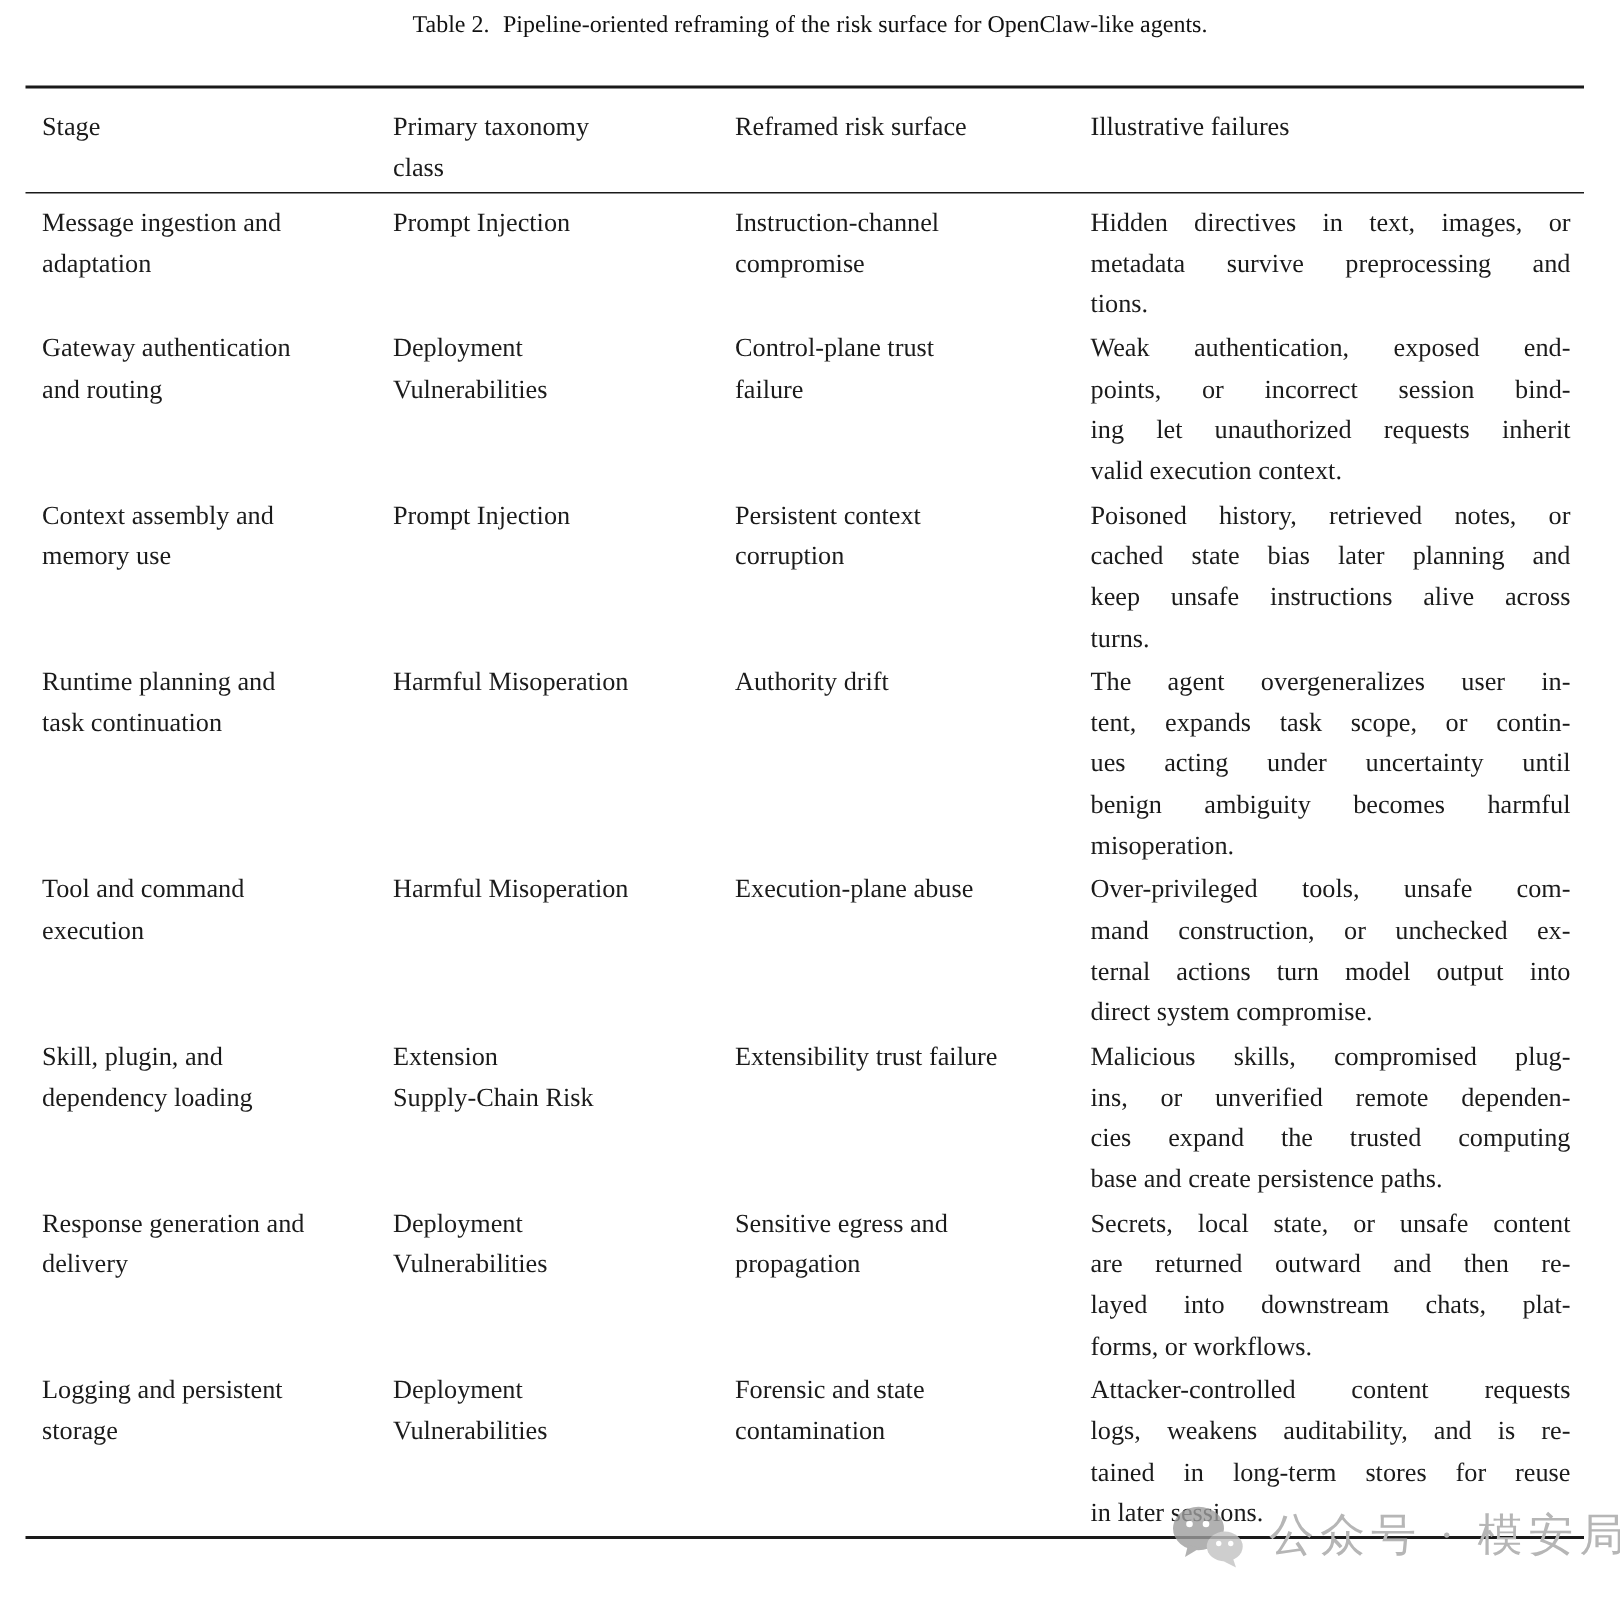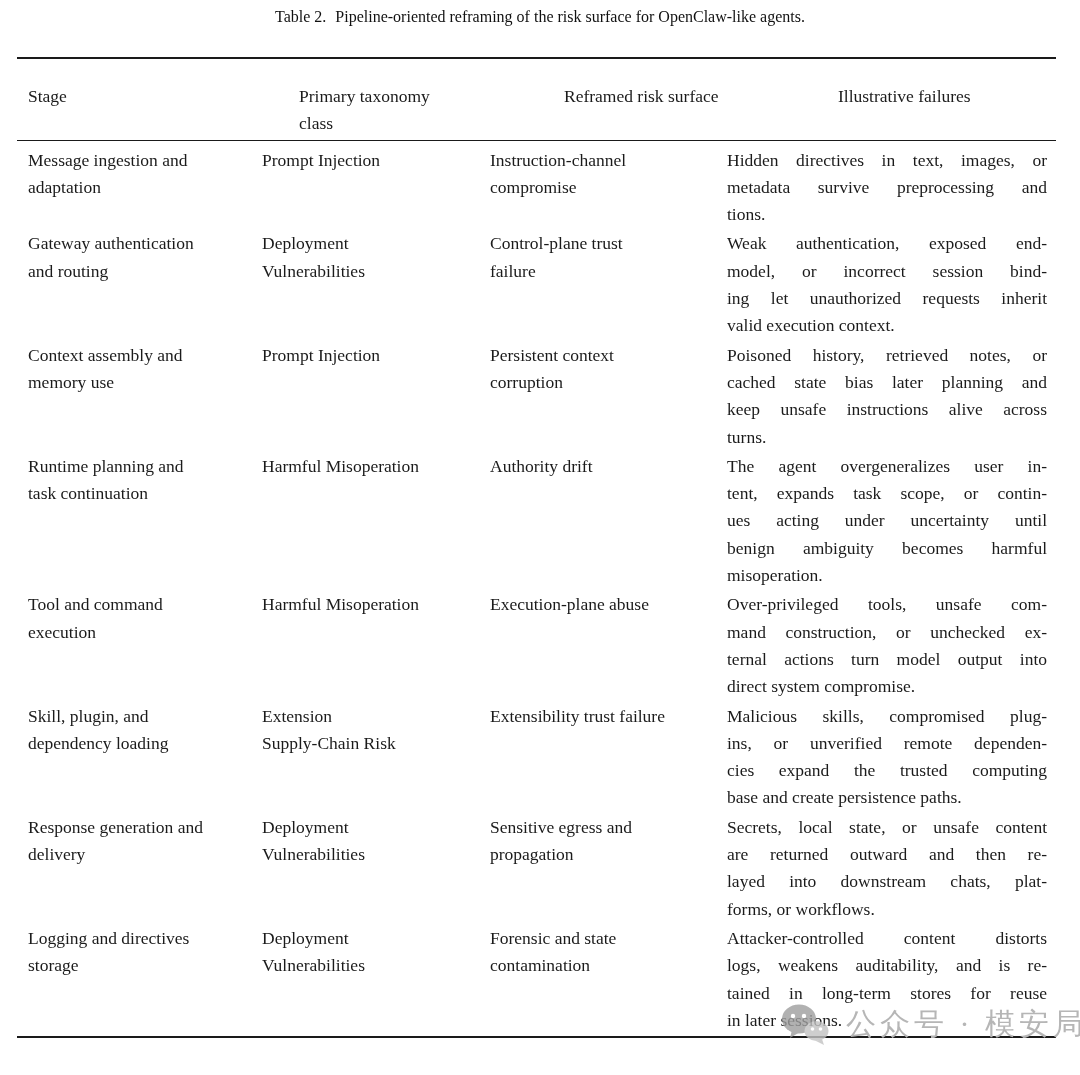--- a/index.html
+++ b/index.html
@@ -25,21 +25,21 @@
     grid-template-columns:234px 228px 237px 340px;
   }
   .cell {
     padding:0 9px 0 11px;
     line-height:27.3px;
     white-space:pre-line;
   }
   .thead {
     border-top:2.6px solid #1a1a1a;
     border-bottom:1.6px solid #1a1a1a;
-    padding-top:24px; padding-bottom:2px;gap:37px;
+    padding-top:12px; padding-bottom:2px;
   }
   .tbody { padding-top:4px; }
   .tbody .cell { padding-top:2px;font-family:Liberation Serif, serif; }
   .c4 { white-space:normal; }
   .c4 .jl { text-align:justify; text-align-last:justify; }
   .c4 .jl:last-child { text-align-last:left; }
   .bottomrule { border-top:2.8px solid #1a1a1a; margin-top:2px; height:0; }
   .watermark {
     position:absolute; left:778px; top:1000px;
     display:flex; align-items:center;
@@ -85,21 +85,21 @@
 
       <div class="row">
         <div class="cell c1">Gateway authentication
 and routing</div>
         <div class="cell c2">Deployment
 Vulnerabilities</div>
         <div class="cell c3">Control-plane trust
 failure</div>
         <div class="cell c4">
             <div class="jl">Weak authentication, exposed end-</div>
-            <div class="jl">model, or incorrect session bind-</div>
+            <div class="jl">points, or incorrect session bind-</div>
             <div class="jl">ing let unauthorized requests inherit</div>
             <div class="jl">valid execution context.</div>
           </div>
       </div>
 
       <div class="row">
         <div class="cell c1">Context assembly and
 memory use</div>
         <div class="cell c2">Prompt Injection</div>
         <div class="cell c3">Persistent context
@@ -162,28 +162,28 @@
 propagation</div>
         <div class="cell c4">
             <div class="jl">Secrets, local state, or unsafe content</div>
             <div class="jl">are returned outward and then re-</div>
             <div class="jl">layed into downstream chats, plat-</div>
             <div class="jl">forms, or workflows.</div>
           </div>
       </div>
 
       <div class="row">
-        <div class="cell c1">Logging and directives
+        <div class="cell c1">Logging and persistent
 storage</div>
         <div class="cell c2">Deployment
 Vulnerabilities</div>
         <div class="cell c3">Forensic and state
 contamination</div>
         <div class="cell c4">
-            <div class="jl">Attacker-controlled content distorts</div>
+            <div class="jl">Attacker-controlled content requests</div>
             <div class="jl">logs, weakens auditability, and is re-</div>
             <div class="jl">tained in long-term stores for reuse</div>
             <div class="jl">in later sessions.</div>
           </div>
       </div>
 
     </div>
 
     <div class="bottomrule"></div>
   </div>

